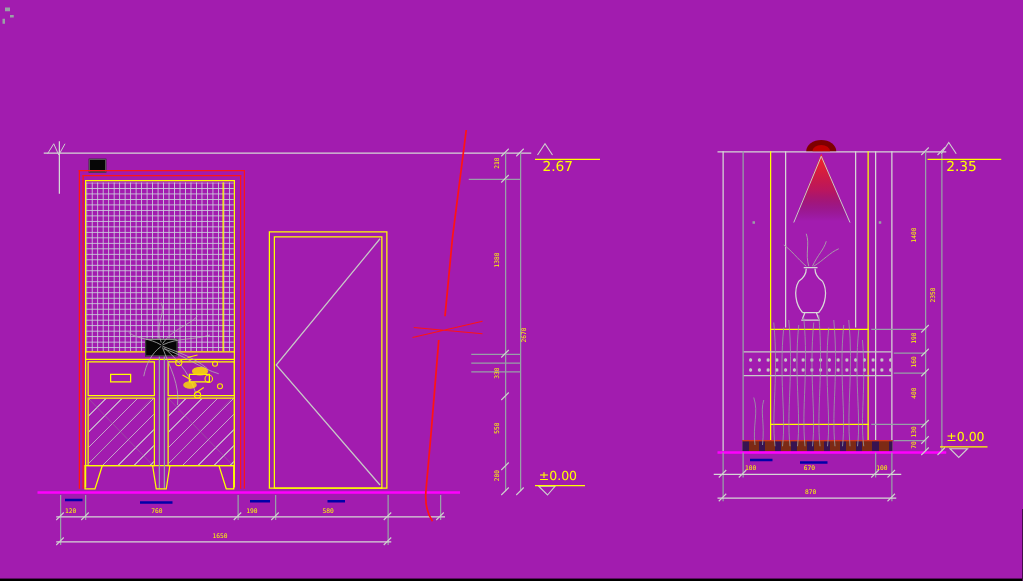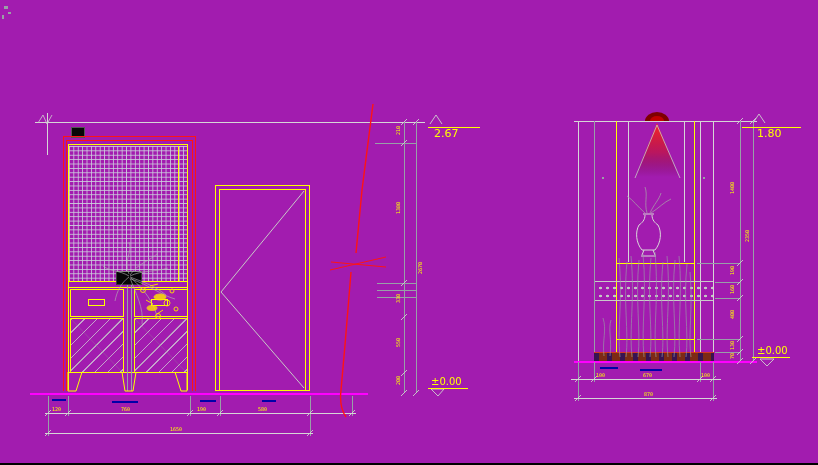--- a/index.html
+++ b/index.html
@@ -231,21 +231,21 @@
       <path d="M604,356 C602,340 607,330 603,318 M610,356 C612,338 608,330 611,320"></path>
     </g>
   </svg>
 
   <div class="h y" style="left:428px;top:127px;width:52px"></div>
   <div class="mk" style="left:434px;top:128px">2.67</div>
   <div class="h y" style="left:428px;top:388px;width:40px"></div>
   <div class="mk2" style="left:431px;top:377px">±0.00</div>
 
   <div class="h y" style="left:742px;top:127px;width:59px"></div>
-  <div class="mk" style="left:757px;top:128px">1.80</div>
+  <div class="mk" style="left:757px;top:128px">2.35</div>
   <div class="h y" style="left:752px;top:357px;width:38px"></div>
   <div class="mk2" style="left:757px;top:346px">±0.00</div>
 
   <div class="dt" style="left:52px;top:407px">120</div>
   <div class="dt" style="left:121px;top:407px">760</div>
   <div class="dt" style="left:197px;top:407px">190</div>
   <div class="dt" style="left:258px;top:407px">580</div>
   <div class="dt" style="left:170px;top:427px">1650</div>
 
   <div class="dt vt" style="left:396px;top:126px">210</div>

